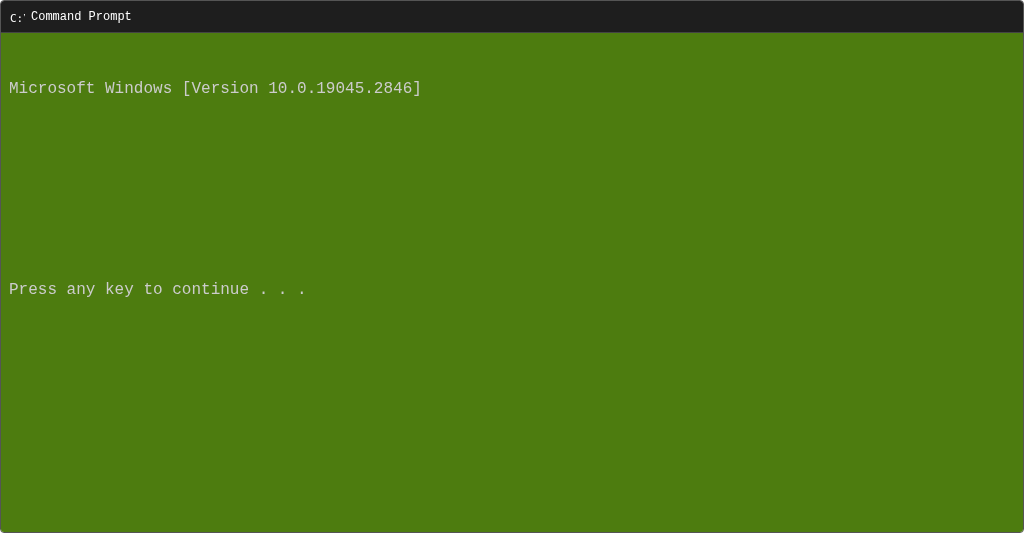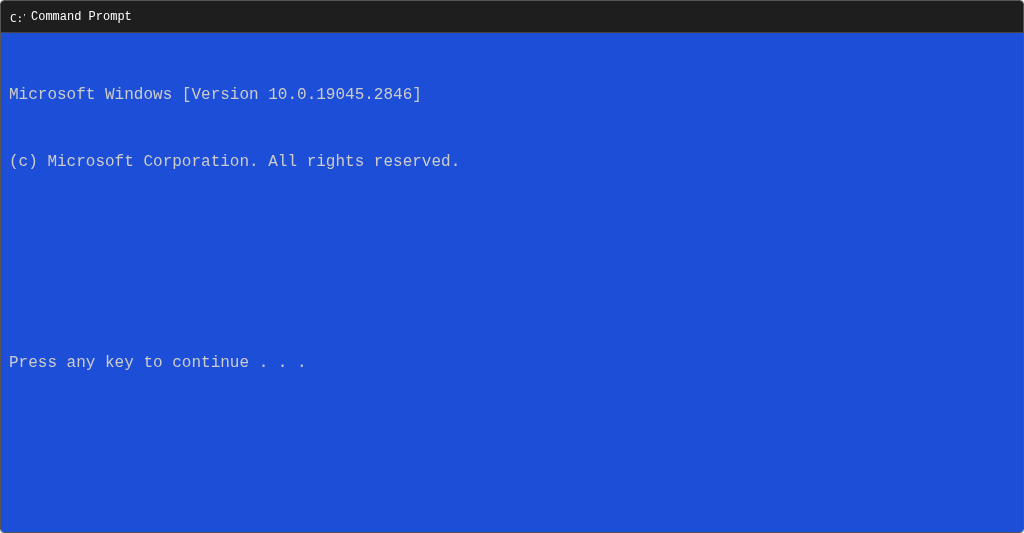--- a/index.html
+++ b/index.html
@@ -49,23 +49,23 @@
       height: 16px;
     }
 
     .title-bar-text {
       color: #ffffff;
       font-size: 12px;
       font-family: Liberation Mono, monospace;
     }
 
     .console-body {
-      background-color: #1d4ed8;
+      background-color: #4d7c0f;
       flex: 1;
-      padding: 6px 8px;
+      padding: 0 8px;
       overflow: hidden;
     }
 
     .console-text {
       font-family: 'Consolas', 'Courier New', monospace;
       font-size: 16px;
       line-height: 1.4;
       color: #cccccc;
       white-space: pre-wrap;
     }
@@ -88,19 +88,18 @@
       <svg viewBox="0 0 16 16" xmlns="http://www.w3.org/2000/svg">
         <rect width="16" height="16" fill="#1e1e1e"></rect>
         <text x="1" y="13" font-family="monospace" font-size="11" fill="white">C:\</text>
       </svg>
     </div>
     <span class="title-bar-text">Command Prompt</span>
   </div>
   <div class="console-body">
     <div class="console-text">
       <span class="line">Microsoft Windows [Version 10.0.19045.2846]</span>
-      <span class="line">(c) Microsoft Corporation. All rights reserved.</span>
       <span class="blank-line"></span>
       <span class="blank-line"></span>
       <span class="line">Press any key to continue . . .</span>
     </div>
   </div>
 </div>
 
 </body></html>

